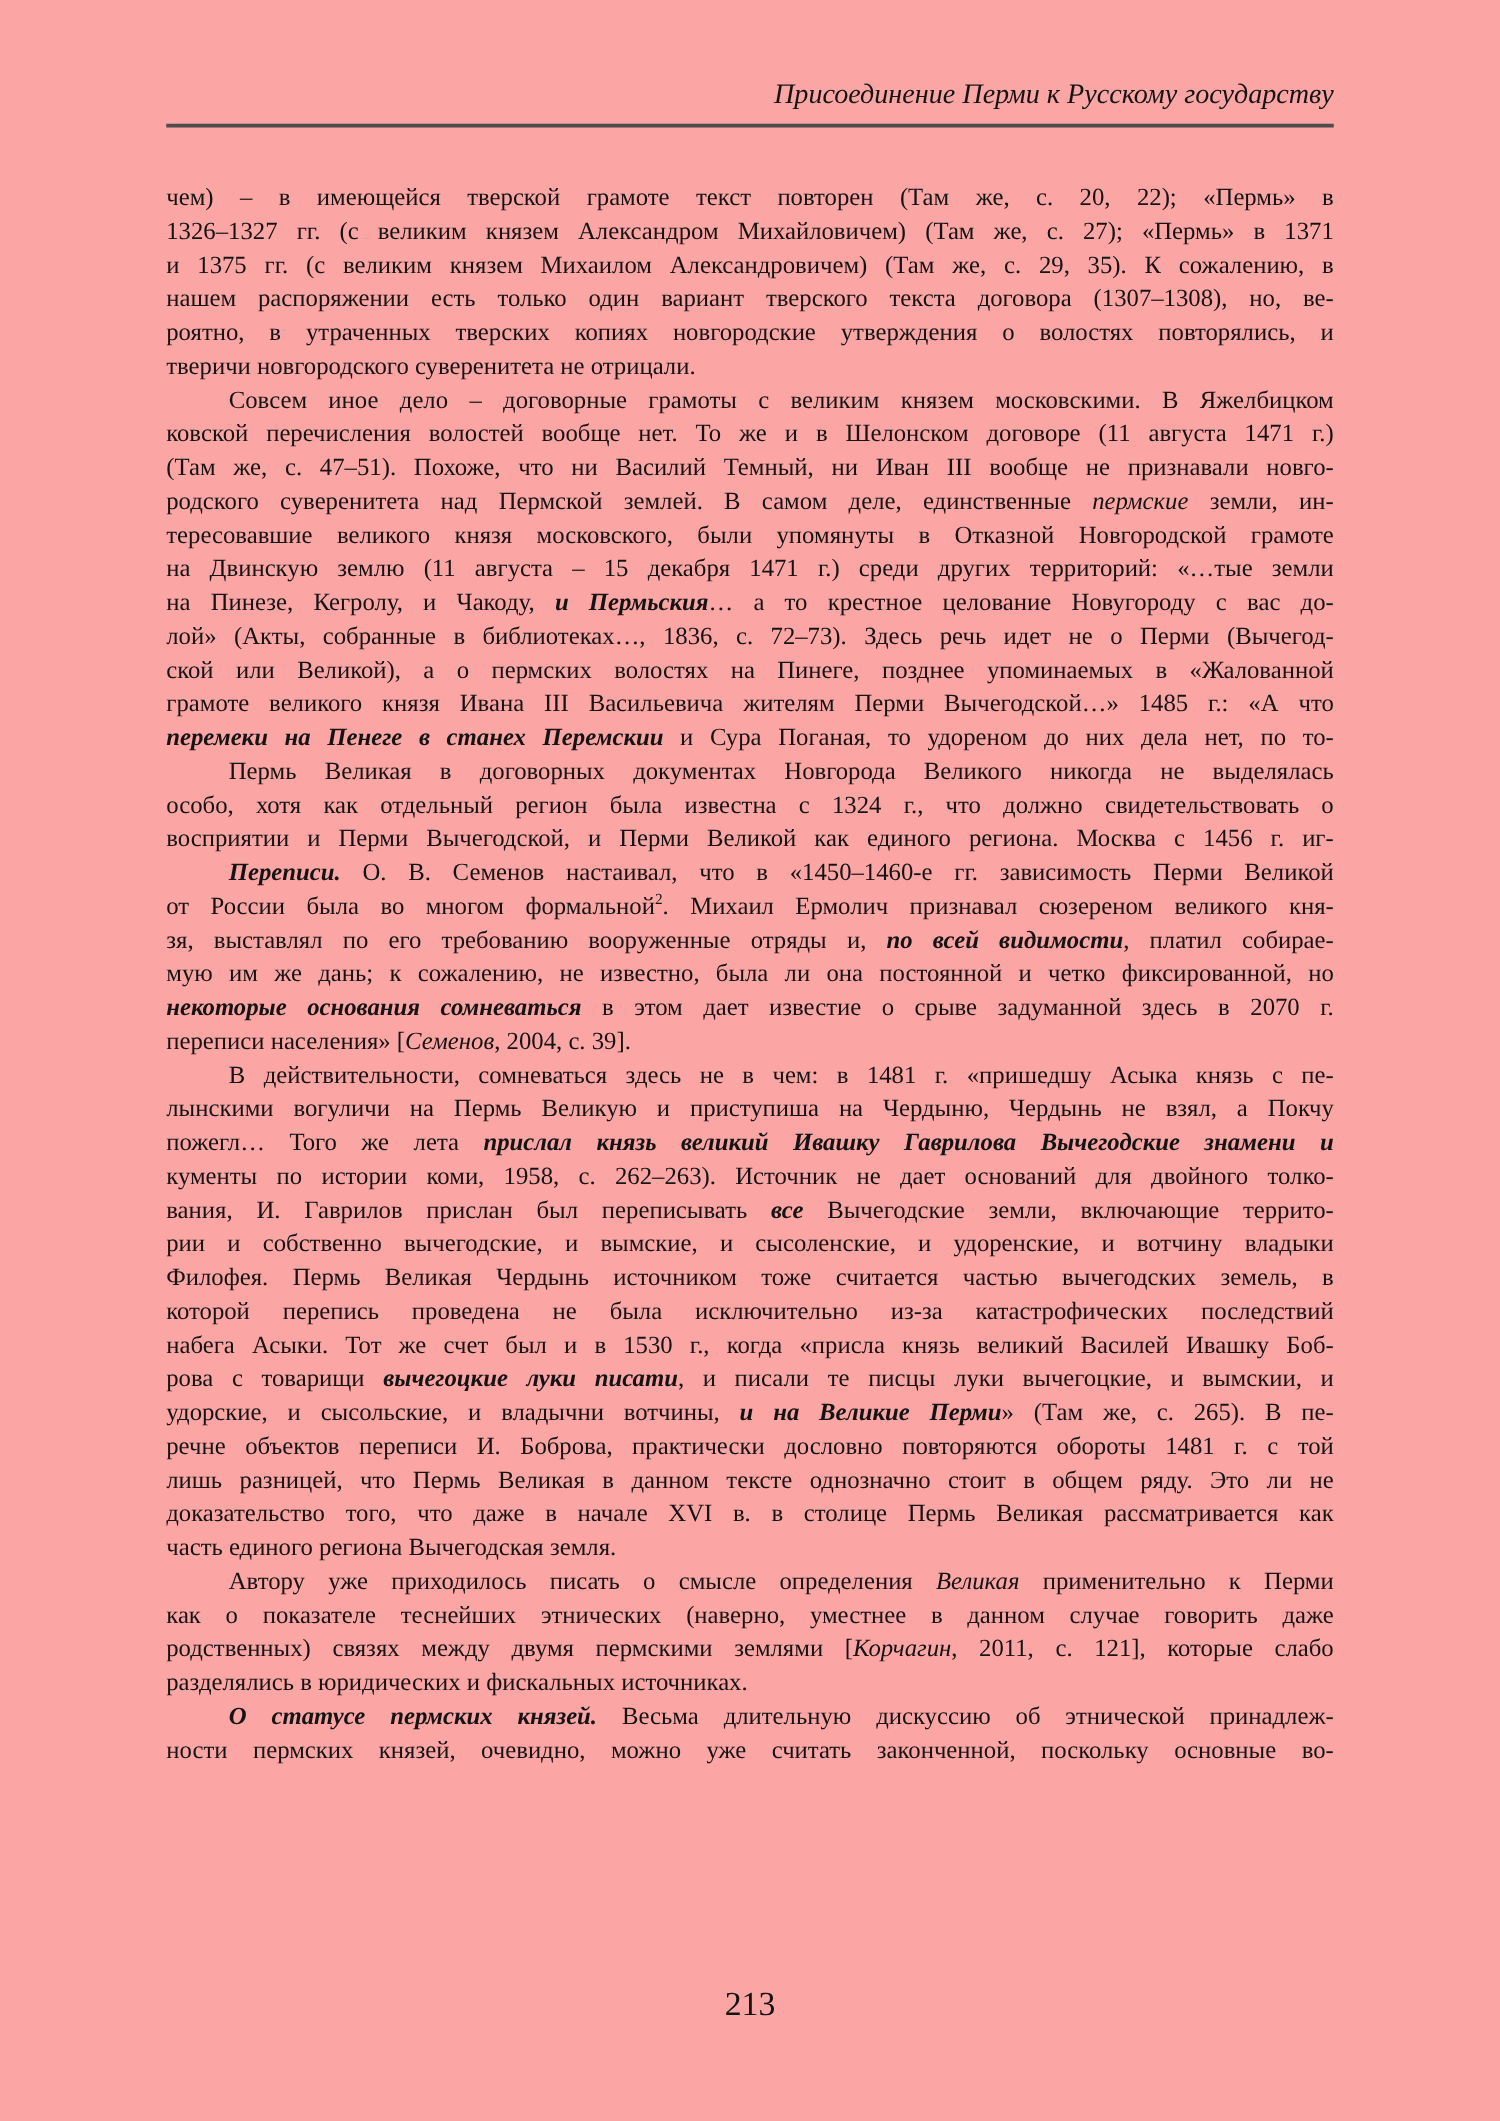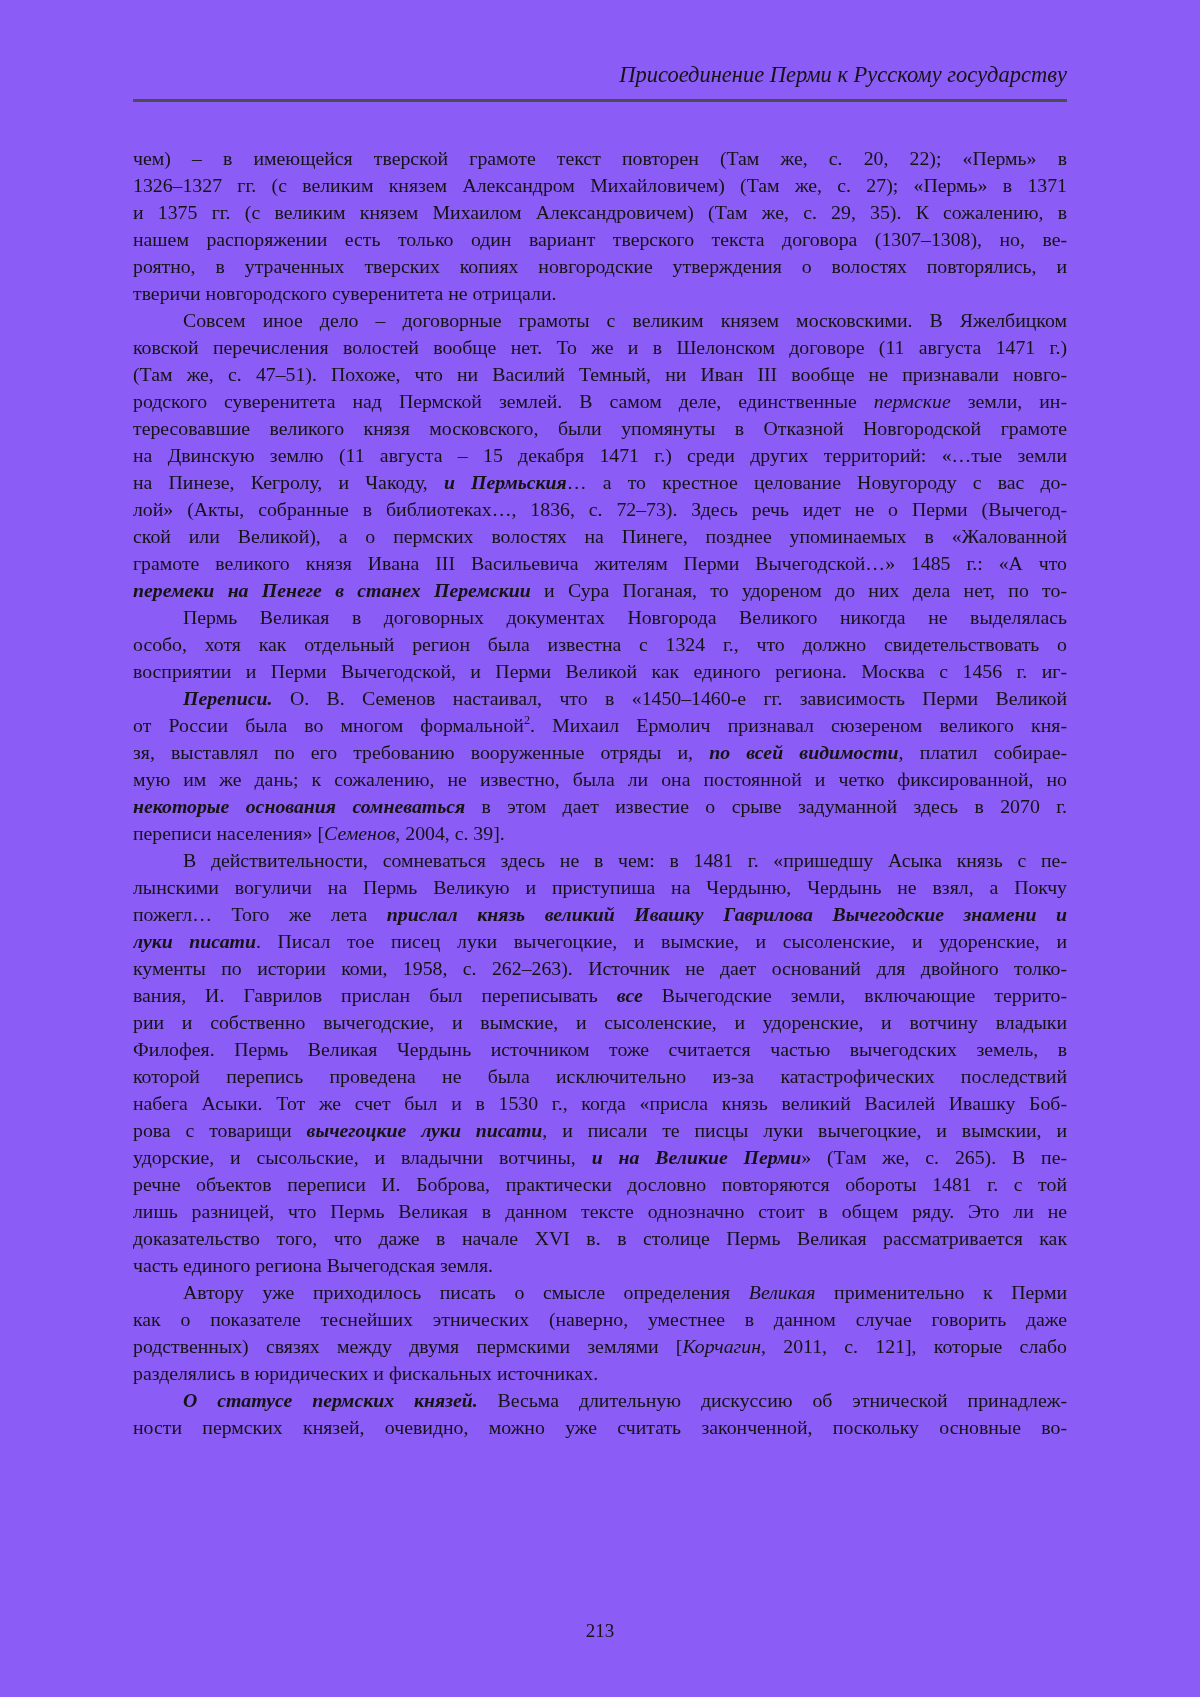--- a/index.html
+++ b/index.html
@@ -1,21 +1,21 @@
 <!DOCTYPE html>
 <html><head>
 <meta charset="utf-8">
 <style>
   html, body { margin: 0; padding: 0; background: #e8e8e8; }
   .page {
     position: relative;
     width: 1200px;
     height: 1697px;
     margin: 0 auto;
-    background: #8b5cf6;
+    background: #fca5a5;
     font-family: "Liberation Serif", "DejaVu Serif", serif;
     color: #141414;
     overflow: hidden;
   }
   .content {
     position: absolute;
     left: 133px;
     top: 60px;
     width: 934px;
   }
@@ -47,23 +47,22 @@
   .line.indent { padding-left: 50px; }
   .run-i { font-style: italic; }
   .run-bi { font-style: italic; font-weight: bold; }
   sup.run-sup { font-size: 0.62em; line-height: 0; }
   .page-number {
     position: absolute;
     top: 1588px;
     left: 0;
     width: 100%;
     text-align: center;
-    font-size: 19px;
+    font-size: 27px;
     color: #141414;
-    margin-top: 32px;
   }
 </style>
 </head>
 <body>
 
 <div class="page">
   <div class="content">
     <div class="running-title">Присоединение Перми к Русскому государству</div>
     <div class="header-rule"></div>
     <div class="body-text">
@@ -98,21 +97,20 @@
           <div class="line"><span>от России была во многом формальной</span><sup class="run-sup">2</sup><span>. Михаил Ермолич признавал сюзереном великого кня-</span></div>
           <div class="line"><span>зя, выставлял по его требованию вооруженные отряды и, </span><span class="run-bi">по всей видимости</span><span>, платил собирае-</span></div>
           <div class="line"><span>мую им же дань; к сожалению, не известно, была ли она постоянной и четко фиксированной, но</span></div>
           <div class="line"><span class="run-bi">некоторые основания сомневаться</span><span> в этом дает известие о срыве задуманной здесь в 2070 г.</span></div>
           <div class="line no-justify"><span>переписи населения» [</span><span class="run-i">Семенов</span><span>, 2004, с. 39].</span></div>
         </div>
         <div class="paragraph">
           <div class="line indent"><span>В действительности, сомневаться здесь не в чем: в 1481 г. «пришедшу Асыка князь с пе-</span></div>
           <div class="line"><span>лынскими вогуличи на Пермь Великую и приступиша на Чердыню, Чердынь не взял, а Покчу</span></div>
           <div class="line"><span>пожегл… Того же лета </span><span class="run-bi">прислал князь великий Ивашку Гаврилова Вычегодские знамени и</span></div>
-          <div class="line"><span class="run-bi">луки писати</span><span>. Писал тое писец луки вычегоцкие, и вымские, и сысоленские, и удоренские, и</span></div>
           <div class="line"><span>кументы по истории коми, 1958, с. 262–263). Источник не дает оснований для двойного толко-</span></div>
           <div class="line"><span>вания, И. Гаврилов прислан был переписывать </span><span class="run-bi">все</span><span> Вычегодские земли, включающие террито-</span></div>
           <div class="line"><span>рии и собственно вычегодские, и вымские, и сысоленские, и удоренские, и вотчину владыки</span></div>
           <div class="line"><span>Филофея. Пермь Великая Чердынь источником тоже считается частью вычегодских земель, в</span></div>
           <div class="line"><span>которой перепись проведена не была исключительно из-за катастрофических последствий</span></div>
           <div class="line"><span>набега Асыки. Тот же счет был и в 1530 г., когда «присла князь великий Василей Ивашку Боб-</span></div>
           <div class="line"><span>рова с товарищи </span><span class="run-bi">вычегоцкие луки писати</span><span>, и писали те писцы луки вычегоцкие, и вымскии, и</span></div>
           <div class="line"><span>удорские, и сысольские, и владычни вотчины, </span><span class="run-bi">и на Великие Перми</span><span>» (Там же, с. 265). В пе-</span></div>
           <div class="line"><span>речне объектов переписи И. Боброва, практически дословно повторяются обороты 1481 г. с той</span></div>
           <div class="line"><span>лишь разницей, что Пермь Великая в данном тексте однозначно стоит в общем ряду. Это ли не</span></div>

